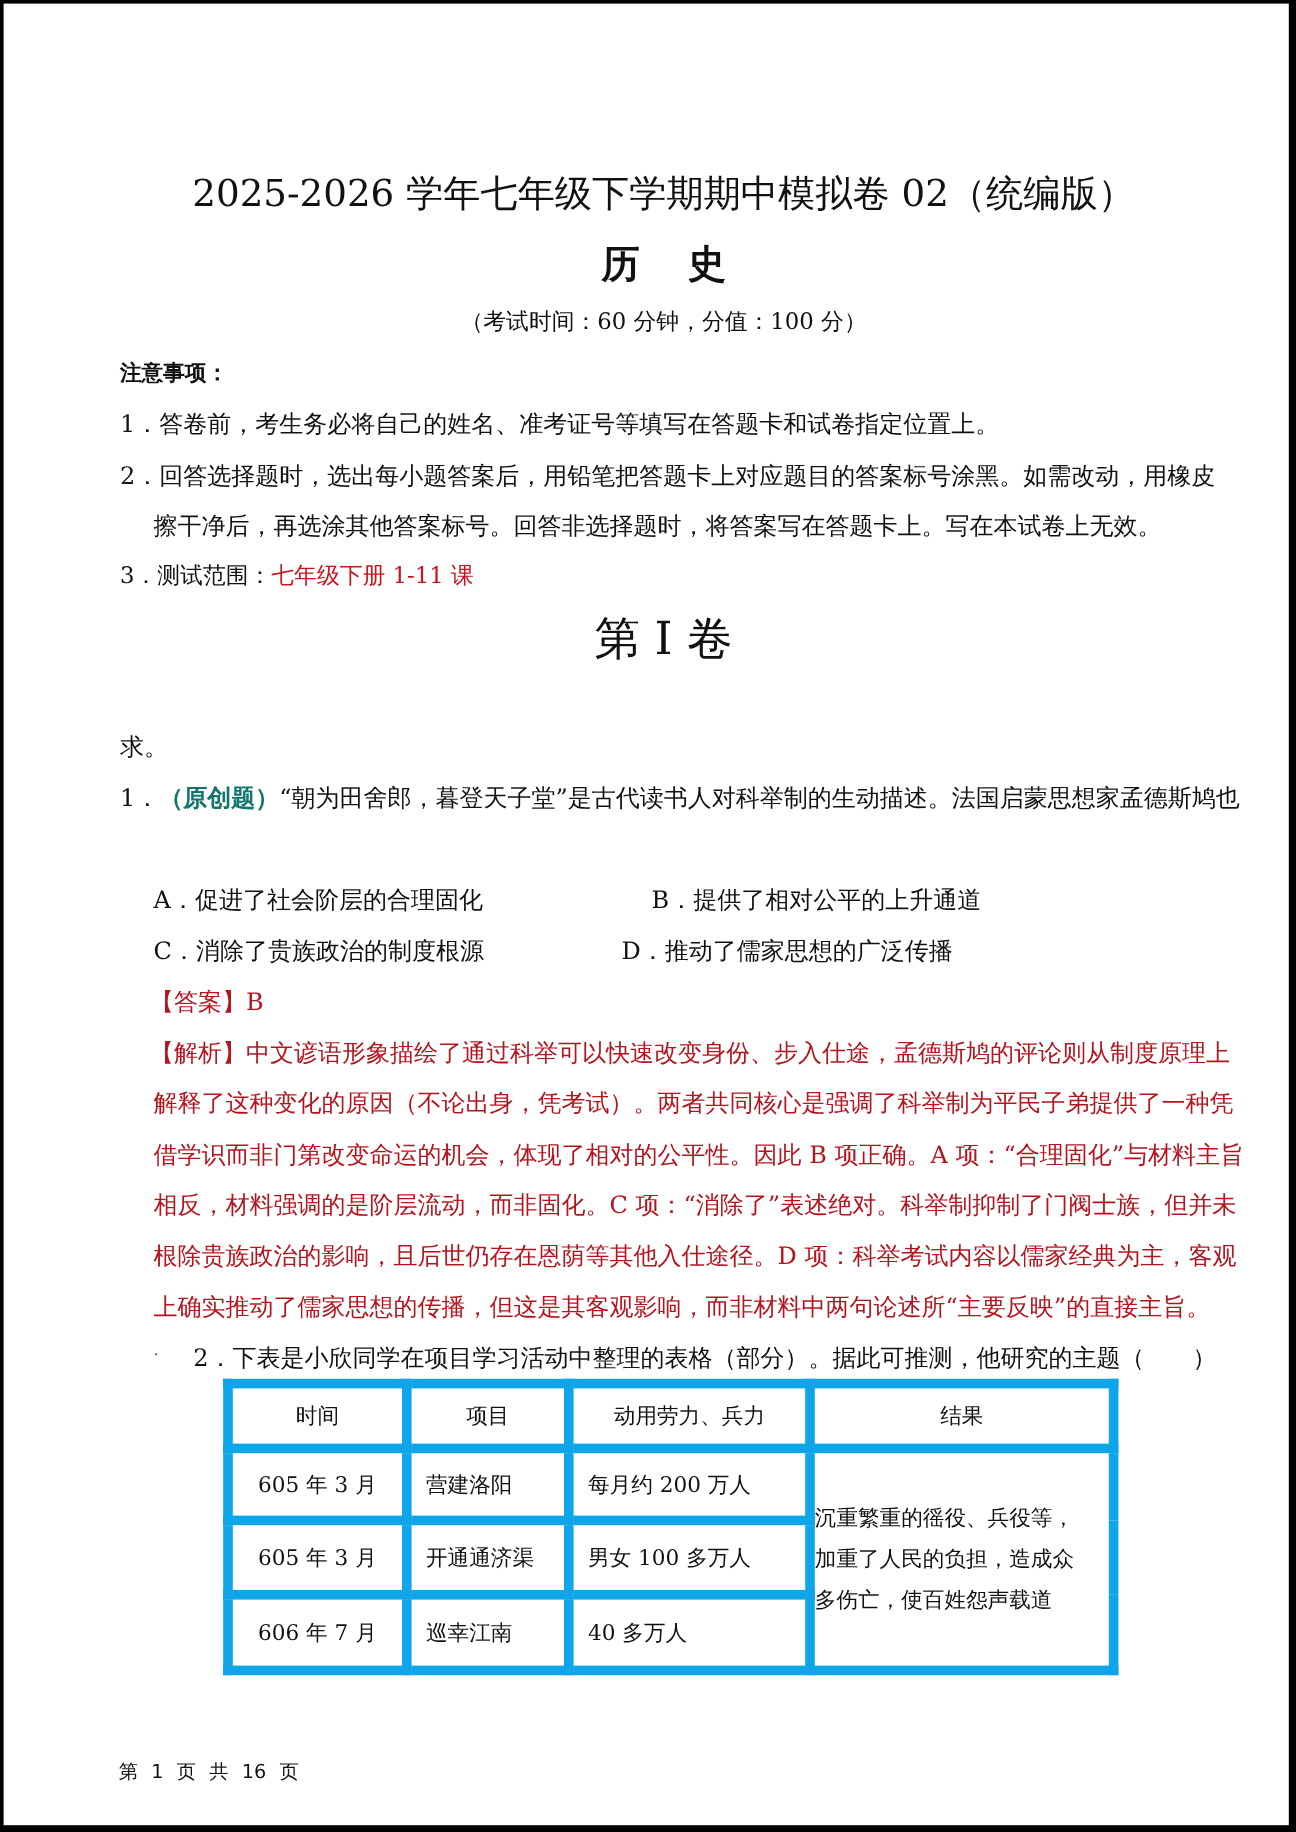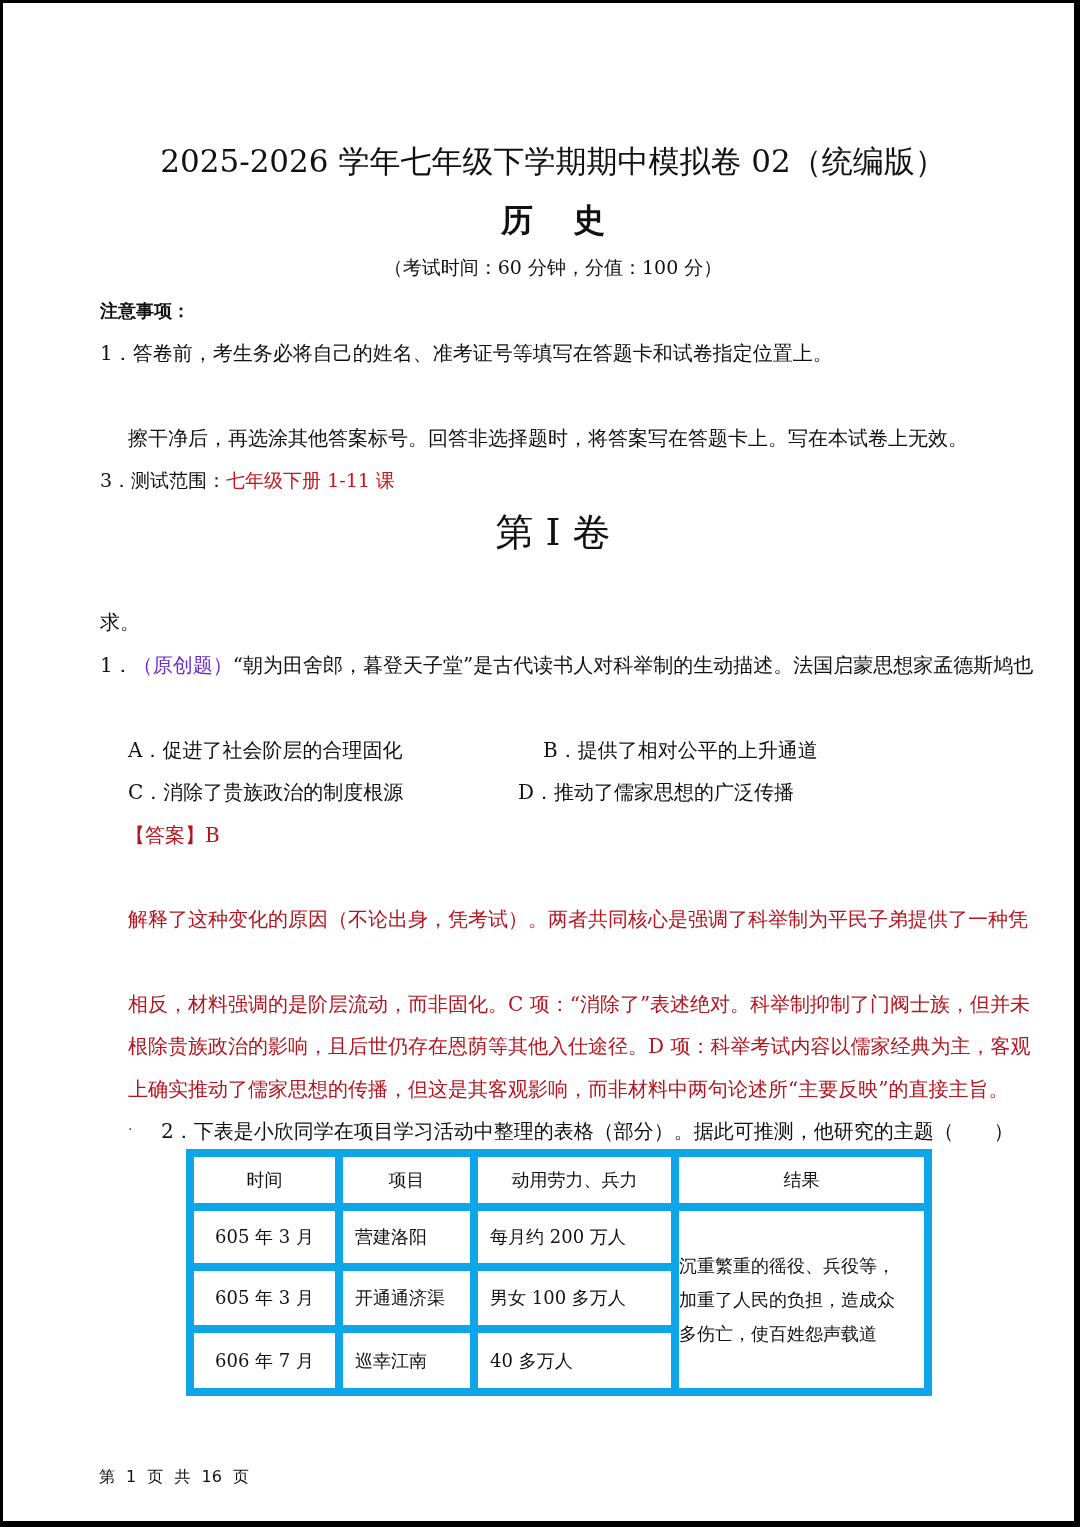--- a/index.html
+++ b/index.html
@@ -10,21 +10,21 @@
   }
   .abs { position: absolute; white-space: nowrap; }
   .title { left: 0; width: 1100px; top: 138px; text-align: center; font-size: 31px; letter-spacing: 0px; }
   .subject { left: 0; width: 1100px; top: 196px; text-align: center; font-size: 32px; font-weight: bold; letter-spacing: 0; }
   .subject span { margin: 0 20px; }
   .exam-info { left: 0; width: 1100px; top: 252px; text-align: center; font-size: 19px; }
   .notice-head { left: 97px; top: 296px; font-size: 18px; font-weight: bold; }
   .txt { font-size: 20px; line-height: 24px; }
   .red { color: #c8141c; }
   .darkred { color: #b5141e; }
-  .blue { color: #6d28d9; font-weight: normal; }
+  .blue { color: #0f766e; font-weight: bold; }
   .section-title { left: 0; width: 1100px; top: 504px; text-align: center; font-size: 38px; }
   table.data {
     position: absolute; left: 183px; top: 1146px; border-collapse: collapse;
     font-size: 18px; font-family: "DejaVu Serif", "Liberation Serif", serif;
   }
   table.data td, table.data th {
     border: 8px solid #0ea5e9; padding: 0 12px; font-weight: normal; vertical-align: middle;
   }
   table.data th { text-align: center; height: 46px; }
   table.data td { height: 52px; }
@@ -42,20 +42,23 @@
   <div class="abs subject">
     <span>历</span><span>史</span>
   </div>
   <div class="abs exam-info">（考试时间：60 分钟，分值：100 分）</div>
 
   <div class="abs notice-head">注意事项：</div>
 
   <div class="abs txt" style="left:97px; top:338px;">
     <span>1．</span><span>答卷前，考生务必将自己的姓名、准考证号等填写在答题卡和试卷指定位置上。</span>
   </div>
+  <div class="abs txt" style="left:97px; top:381px;">
+    <span>2．</span><span>回答选择题时，选出每小题答案后，用铅笔把答题卡上对应题目的答案标号涂黑。如需改动，用橡皮</span>
+  </div>
   <div class="abs txt" style="left:125px; top:423px;">擦干净后，再选涂其他答案标号。回答非选择题时，将答案写在答题卡上。写在本试卷上无效。</div>
   <div class="abs txt" style="left:97px; top:465px; font-size:19px;">
     <span>3．</span><span>测试范围：</span><span class="red">七年级下册 1-11 课</span>
   </div>
 
   <div class="abs section-title">第 I 卷</div>
 
   <div class="abs txt" style="left:97px; top:607px;">求。</div>
 
   <div class="abs txt" style="left:97px; top:650px;">
@@ -72,21 +75,25 @@
     <span>C．</span><span>消除了贵族政治的制度根源</span>
   </div>
   <div class="abs txt" style="left:515px; top:777px;">
     <span>D．</span><span>推动了儒家思想的广泛传播</span>
   </div>
 
   <div class="abs txt darkred" style="left:122px; top:820px;">
     <span>【答案】</span><span>B</span>
   </div>
 
+  <div class="abs txt darkred" style="left:122px; top:862px;">
+    <span>【解析】</span><span>中文谚语形象描绘了通过科举可以快速改变身份、步入仕途，孟德斯鸠的评论则从制度原理上</span>
+  </div>
   <div class="abs txt darkred" style="left:125px; top:904px;">解释了这种变化的原因（不论出身，凭考试）。两者共同核心是强调了科举制为平民子弟提供了一种凭</div>
+  <div class="abs txt darkred" style="left:125px; top:947px;">借学识而非门第改变命运的机会，体现了相对的公平性。因此 B 项正确。A 项：“合理固化”与材料主旨</div>
   <div class="abs txt darkred" style="left:125px; top:989px;">相反，材料强调的是阶层流动，而非固化。C 项：“消除了”表述绝对。科举制抑制了门阀士族，但并未</div>
   <div class="abs txt darkred" style="left:125px; top:1031px;">根除贵族政治的影响，且后世仍存在恩荫等其他入仕途径。D 项：科举考试内容以儒家经典为主，客观</div>
   <div class="abs txt darkred" style="left:125px; top:1074px;">上确实推动了儒家思想的传播，但这是其客观影响，而非材料中两句论述所“主要反映”的直接主旨。</div>
 
   <div class="abs dot">·</div>
   <div class="abs txt" style="left:158px; top:1116px;">
     <span>2．</span><span>下表是小欣同学在项目学习活动中整理的表格（部分）。据此可推测，他研究的主题（　　）</span>
   </div>
 
   <table class="data">

